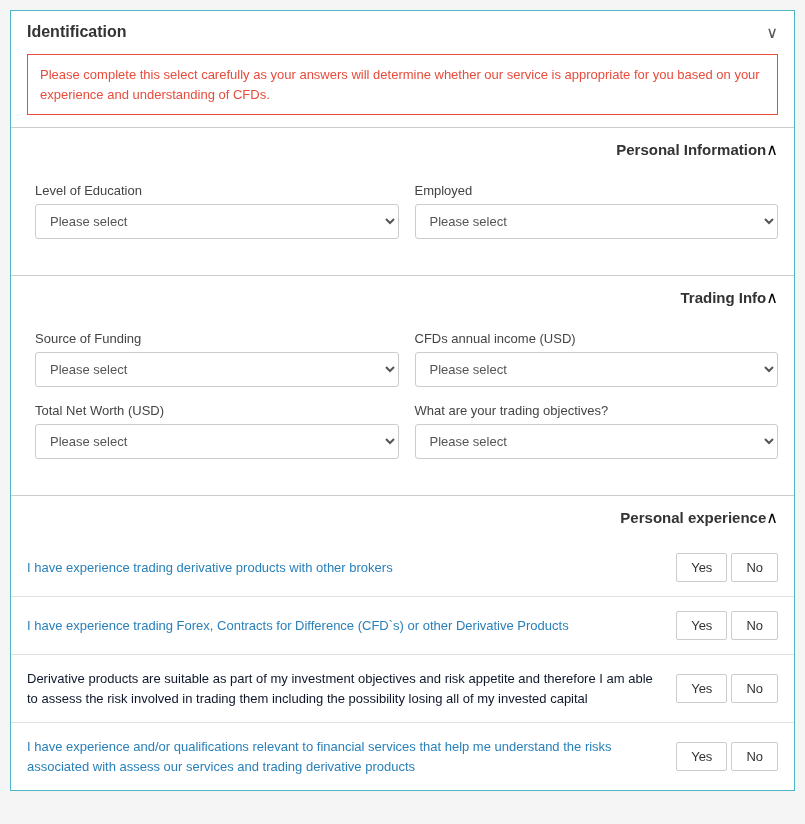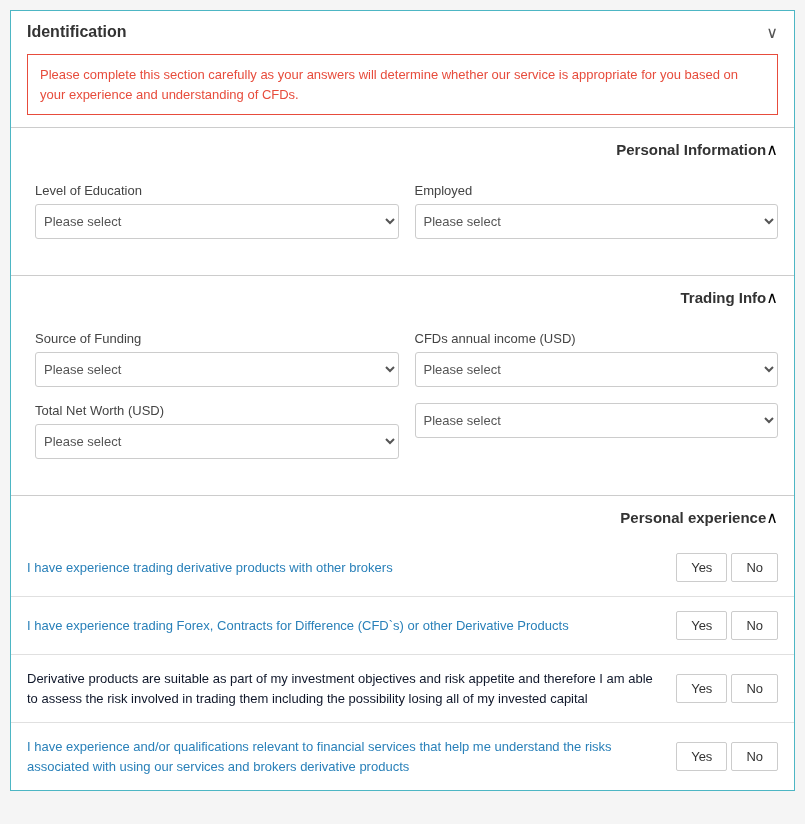--- a/index.html
+++ b/index.html
@@ -74,21 +74,21 @@
       flex: 1;
     }
     .form-group label {
       display: block;
       font-size: 13px;
       color: #444;
       margin-bottom: 6px;
     }
     .form-group select {
       width: 100%;
-      padding: 8px 4px;
+      padding: 8px 10px;
       border: 1px solid #ccc;
       border-radius: 3px;
       font-size: 13px;
       color: #555;
       appearance: auto;
       background: #fff;
       cursor: pointer;
     }
     .experience-item {
       display: flex;
@@ -135,21 +135,21 @@
 <body>
 
 <div class="container outer-border">
 
   <div class="section-header">
     <h2>Identification</h2>
     <span class="chevron">∨</span>
   </div>
 
   <div class="alert-box">
-    <p>Please complete this section carefully as your answers will determine whether our service is appropriate for you based on your experience and understanding of CFDs.</p>
+    <p>Please complete this select carefully as your answers will determine whether our service is appropriate for you based on your experience and understanding of CFDs.</p>
   </div>
 
   <div class="sub-section">
     <div class="sub-section-header">
       <h3>Personal Information</h3>
       <span class="chevron">∧</span>
     </div>
     <div class="sub-section-content">
       <div class="form-row">
         <div class="form-group">
@@ -189,20 +189,21 @@
         </div>
       </div>
       <div class="form-row">
         <div class="form-group">
           <label>Total Net Worth (USD)</label>
           <select>
             <option value="">Please select</option>
           </select>
         </div>
         <div class="form-group">
+          <label>What are your trading objectives?</label>
           <select>
             <option value="">Please select</option>
           </select>
         </div>
       </div>
     </div>
   </div>
 
   <div class="trading-exp-section">
     <div class="sub-section-header">
@@ -225,21 +226,21 @@
           </div>
         </div>
         <div class="experience-item">
           <span class="experience-text dark">Derivative products are suitable as part of my investment objectives and risk appetite and therefore I am able to assess the risk involved in trading them including the possibility losing all of my invested capital</span>
           <div class="yes-no-group">
             <button class="yes-no-btn">Yes</button>
             <button class="yes-no-btn">No</button>
           </div>
         </div>
         <div class="experience-item">
-          <span class="experience-text">I have experience and/or qualifications relevant to financial services that help me understand the risks associated with using our services and brokers derivative products</span>
+          <span class="experience-text">I have experience and/or qualifications relevant to financial services that help me understand the risks associated with assess our services and trading derivative products</span>
           <div class="yes-no-group">
             <button class="yes-no-btn">Yes</button>
             <button class="yes-no-btn">No</button>
           </div>
         </div>
       </div>
   </div>
 
 </div>
 

